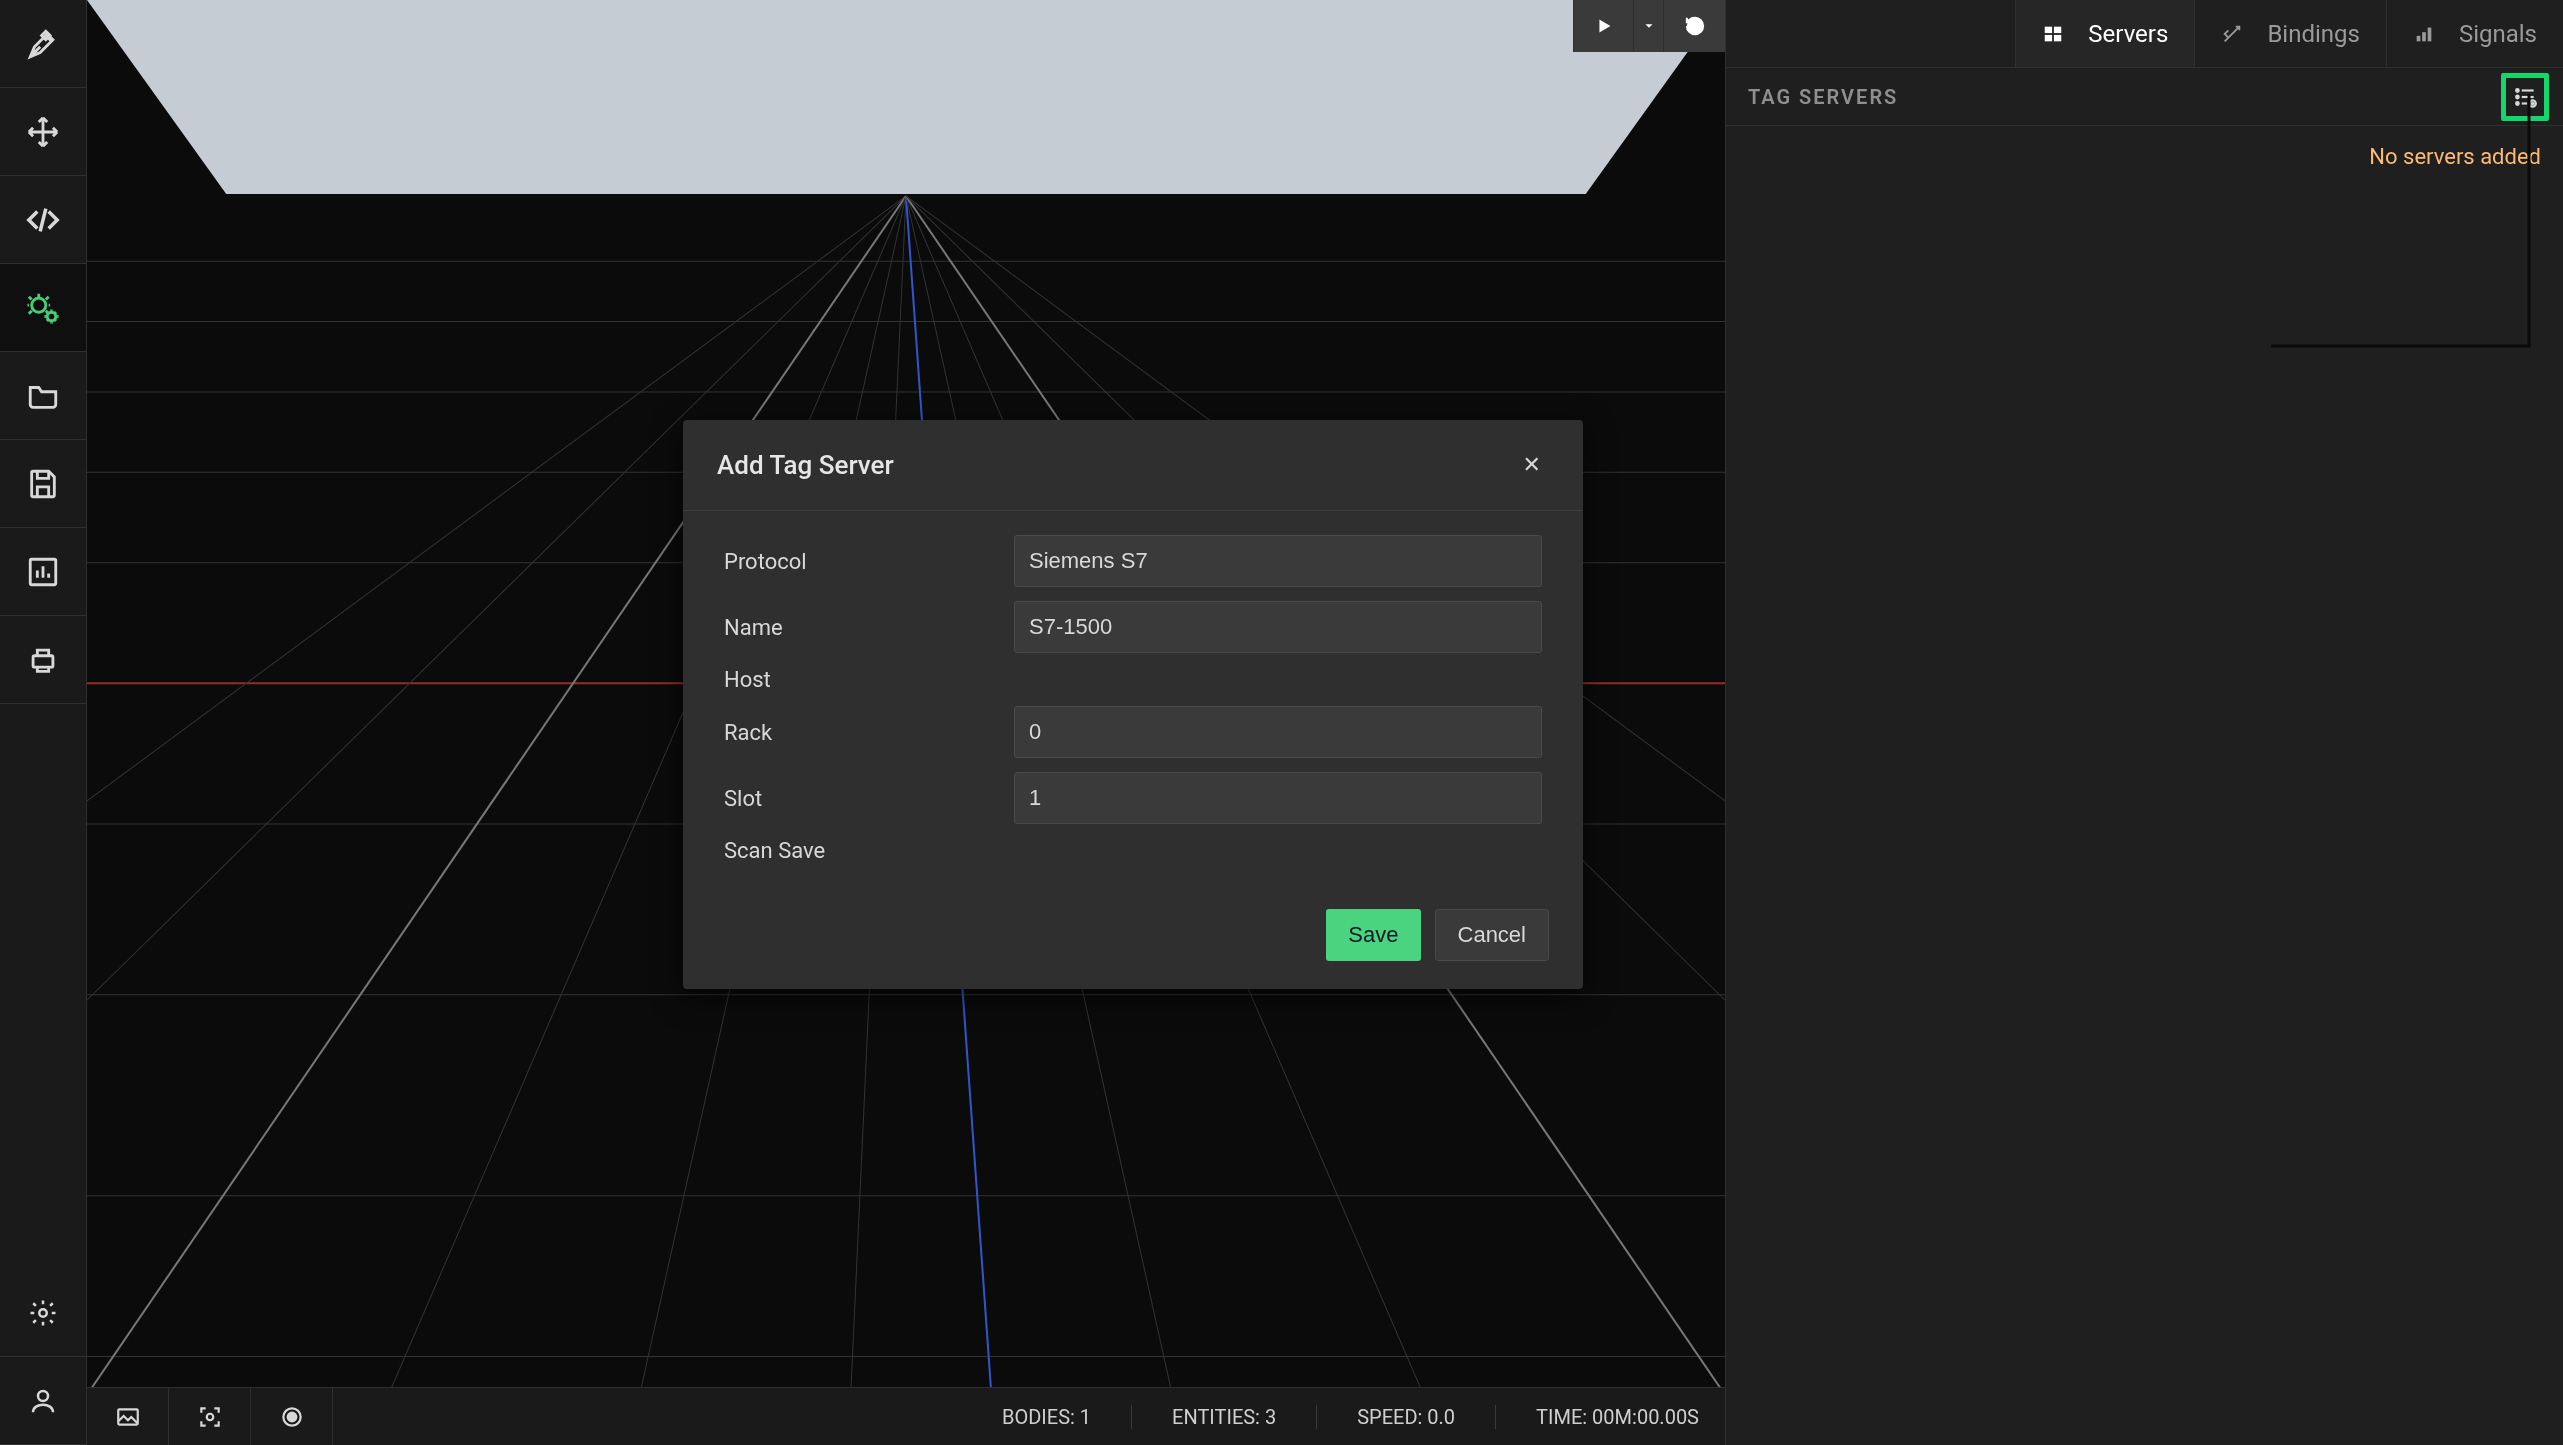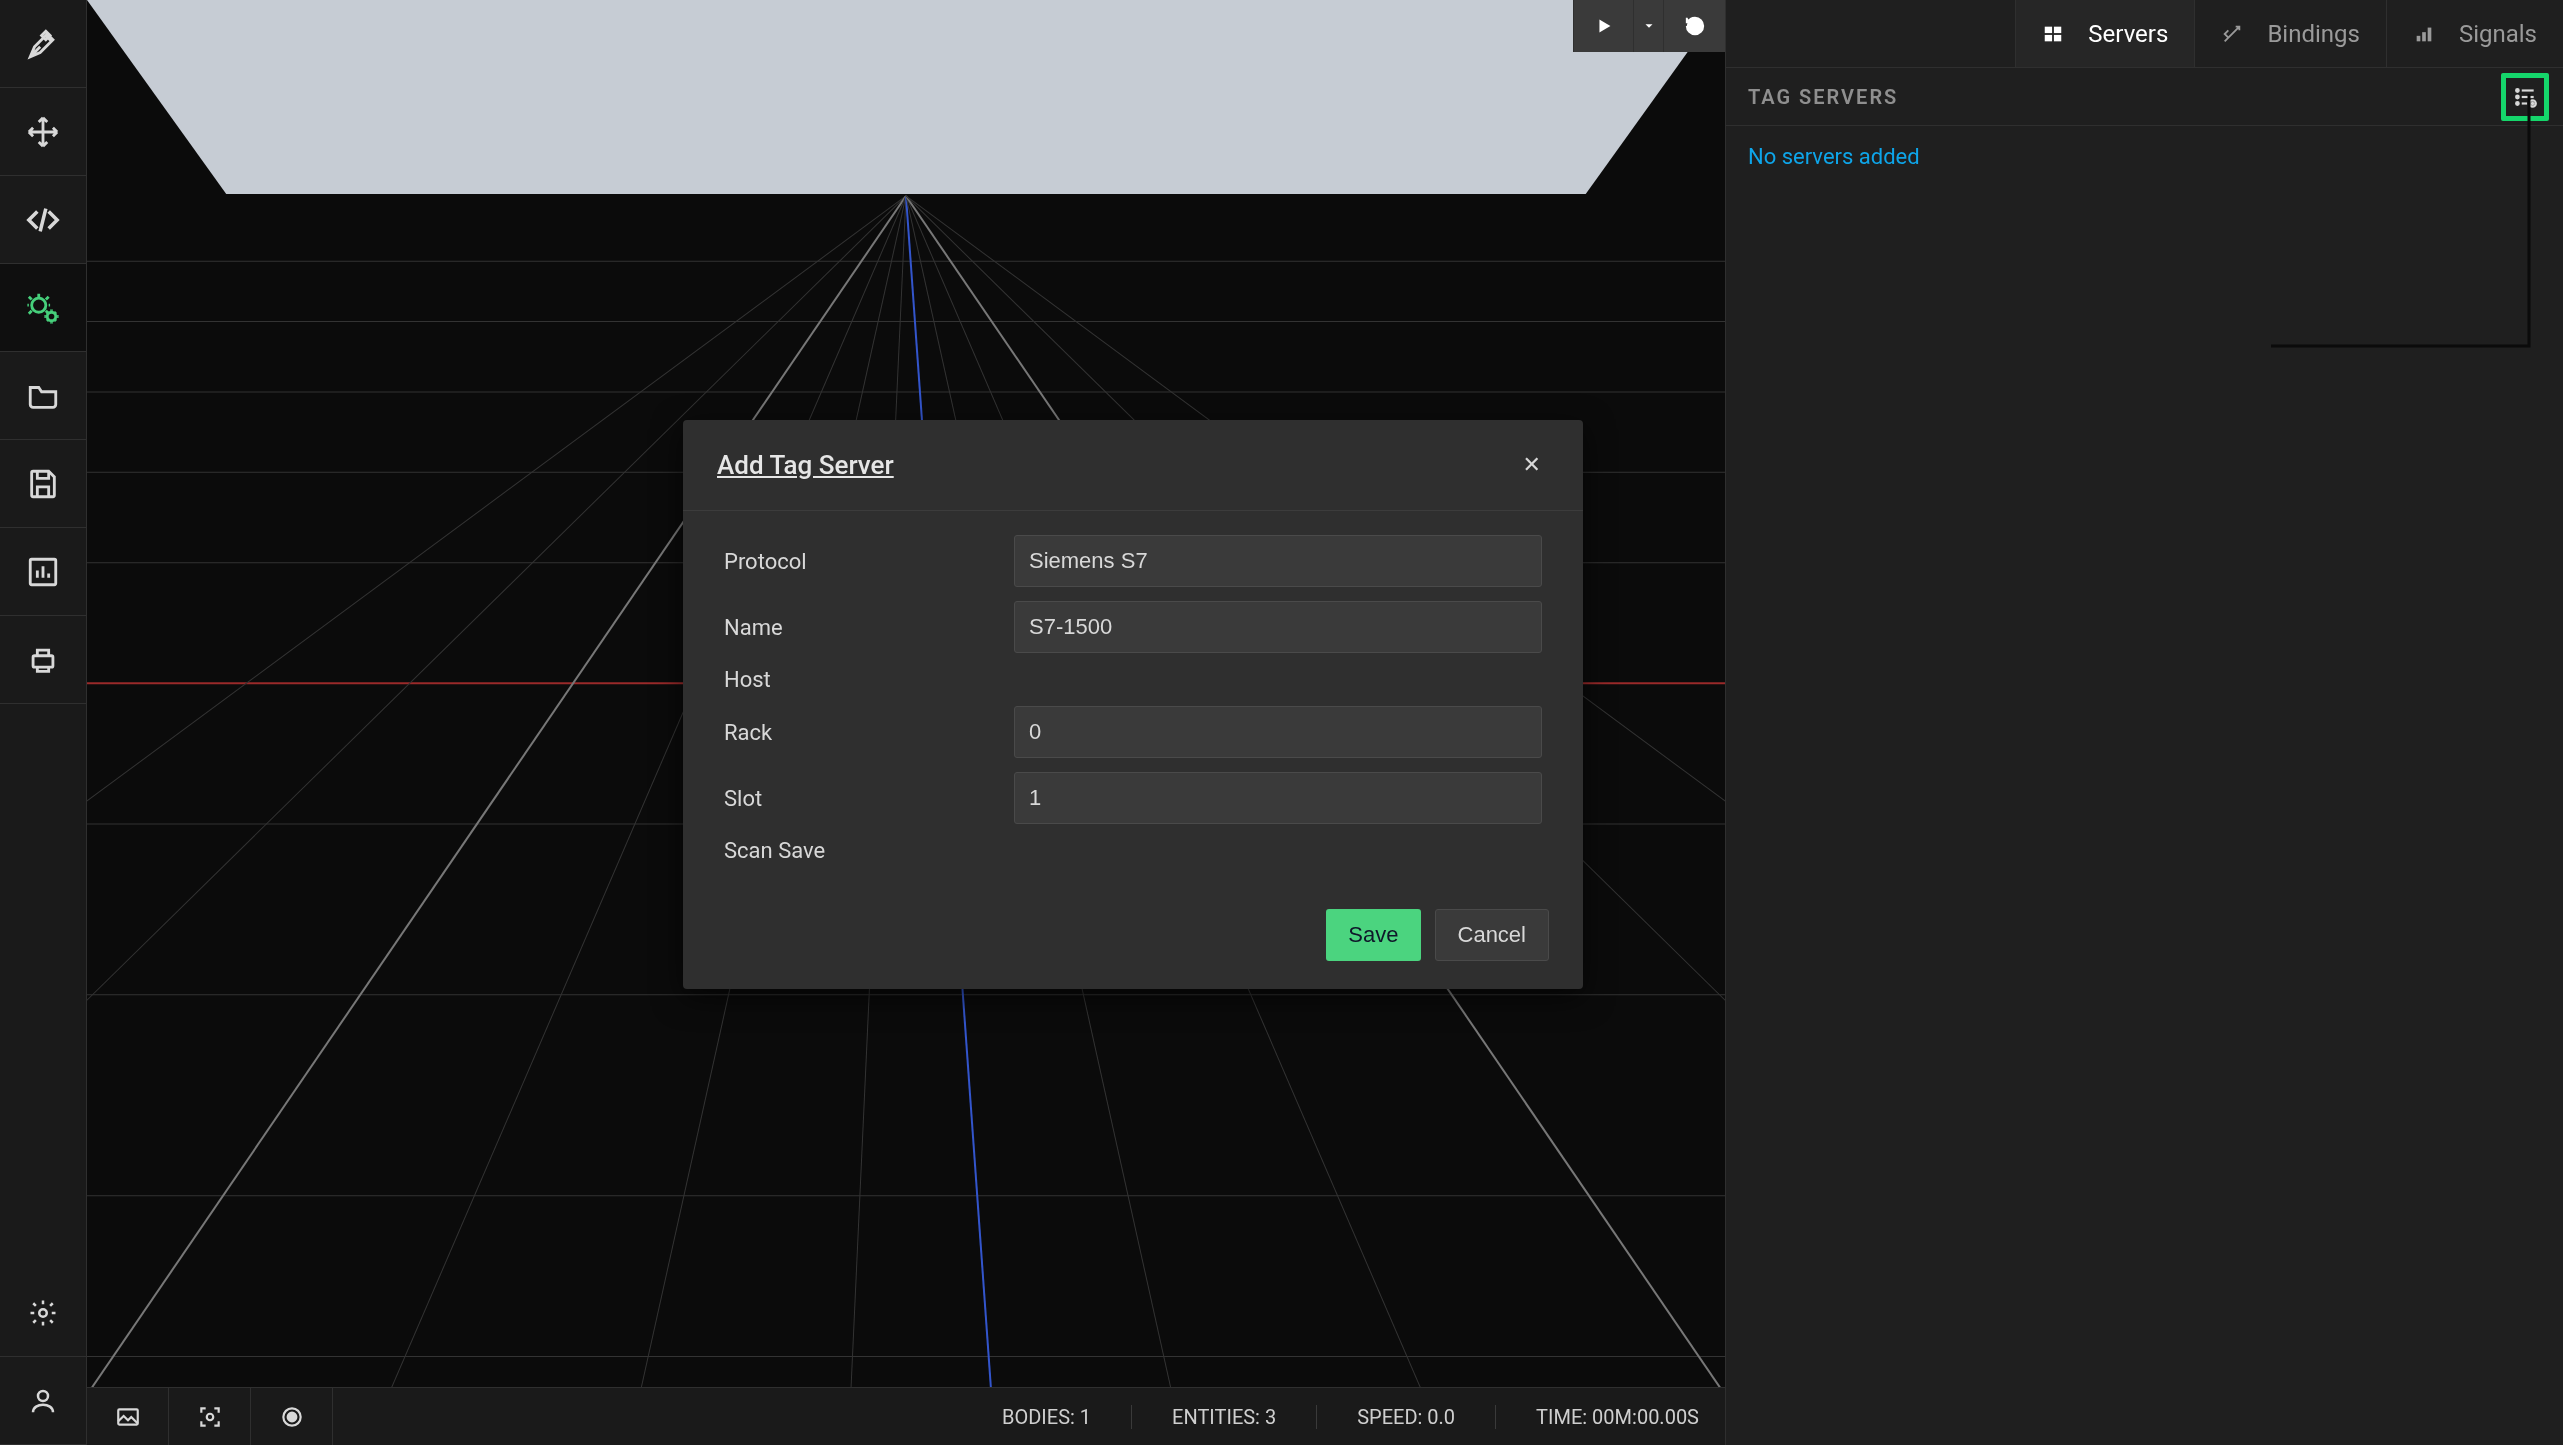--- a/index.html
+++ b/index.html
@@ -86,21 +86,21 @@
     z-index: 10;
     box-shadow: 0 8px 30px rgba(0,0,0,0.6);
   }
   .modal-header {
     padding: 28px 34px;
     display: flex;
     justify-content: space-between;
     align-items: center;
     border-bottom: 0;
   }
-  .modal-title { font-size: 26px; font-weight: 500; color: #e6e6e6; text-decoration: underline; }
+  .modal-title { font-size: 26px; font-weight: 500; color: #e6e6e6; }
   .modal-close { background: none; border: none; color: #d8d8d8; font-size: 22px; cursor: pointer; padding: 4px 8px; }
   .modal-body {
     padding: 10px 34px 10px 34px;
     border-top: 1px solid #3c3c3c;
   }
   .form-row {
     display: flex;
     align-items: center;
     margin: 14px 7px;
   }
@@ -213,22 +213,23 @@
     display: flex;
     align-items: center;
     justify-content: center;
     cursor: pointer;
     color: #d8d8d8;
     border-radius: 2px;
   }
   .add-server-btn svg { width: 26px; height: 26px; }
   .panel-body {
     padding: 18px 22px;
-    color: #0ea5e9;
+    color: #fdba74;
     font-size: 22px;
+    text-align: right;
   }
 
   
   .callout-wrapper {
     position: absolute;
     top: 66px;
     right: 12px;
     pointer-events: none;
     z-index: 20;
   }

